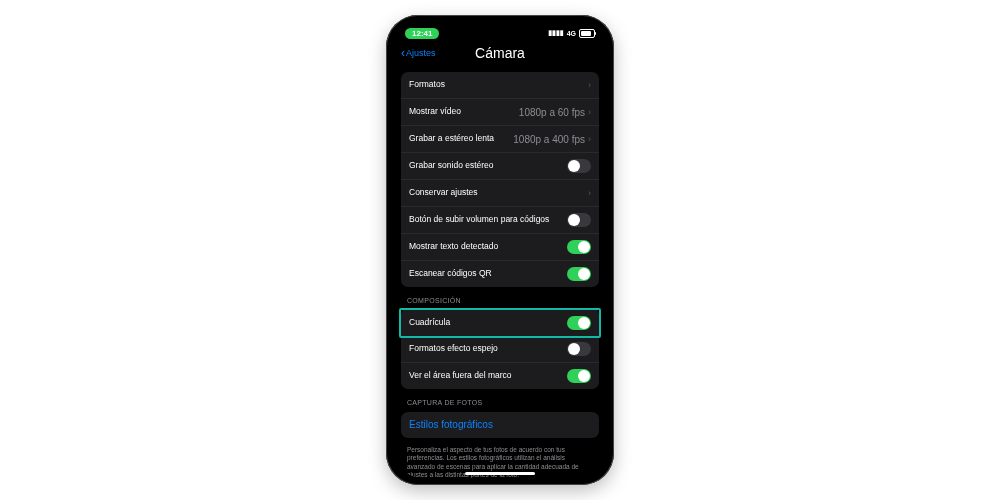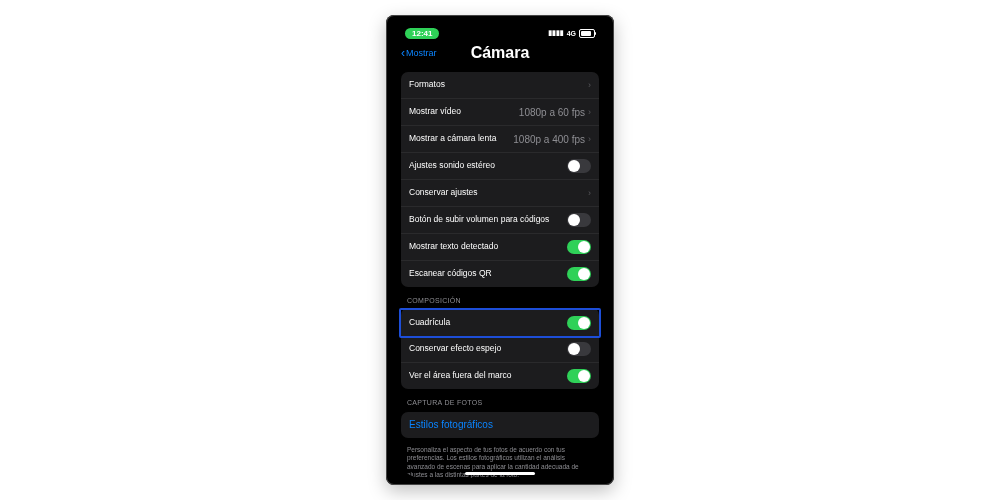--- a/index.html
+++ b/index.html
@@ -1,46 +1,46 @@
 <!DOCTYPE html>
 <html><head>
 <meta charset="utf-8">
 <style>
   html,body{margin:0;padding:0;width:1000px;height:500px;background:#fff;font-family:-apple-system,Helvetica,Arial,sans-serif;overflow:hidden}
   .stage{width:1000px;height:500px;display:flex;align-items:center;justify-content:center}
-  .phone{width:228px;height:470px;background:#000;border-radius:8px;padding:7px;box-sizing:border-box;box-shadow:0 0 0 1px #444 inset,0 6px 18px rgba(0,0,0,.25)}
+  .phone{width:228px;height:470px;background:#000;border-radius:32px;padding:7px;box-sizing:border-box;box-shadow:0 0 0 1px #444 inset,0 6px 18px rgba(0,0,0,.25)}
   .screen{width:100%;height:100%;background:#000;border-radius:30px;position:relative;overflow:hidden;color:#fff;font-size:9px}
   .notch{position:absolute;top:0;left:50%;transform:translateX(-50%);width:88px;height:15px;background:#000;border-radius:0 0 12px 12px;z-index:5}
   .sbar{position:absolute;top:3px;left:0;right:0;height:16px;display:flex;justify-content:space-between;align-items:center;padding:0 12px;font-size:8px;font-weight:600;z-index:4}
   .pill{background:#2fd158;border-radius:8px;padding:1px 7px;font-size:8px}
   .sicons{display:flex;align-items:center;gap:3px;font-size:7px}
   .batt{width:14px;height:7px;border:1px solid #fff;border-radius:2px;position:relative}
   .batt::before{content:"";position:absolute;left:1px;top:1px;bottom:1px;width:10px;background:#fff;border-radius:1px}
   .batt::after{content:"";position:absolute;right:-2px;top:2px;width:1px;height:3px;background:#fff;border-radius:0 1px 1px 0}
   .nav{position:absolute;top:20px;left:0;right:0;height:22px;display:flex;align-items:center;justify-content:center}
   .back{position:absolute;left:8px;color:#0a84ff;font-size:9px;display:flex;align-items:center;gap:1px}
   .back .chev{font-size:12px;line-height:1}
-  .ntitle{font-weight:700;font-size:16px}
+  .ntitle{font-weight:400;font-size:14px}
   .content{position:absolute;top:44px;left:0;right:0;bottom:0;overflow:hidden}
   .group{background:#1c1c1e;border-radius:7px;margin:6px 8px 8px}
   .ghead{color:#8e8e93;font-size:7px;text-transform:uppercase;margin:10px 14px 2px;letter-spacing:.3px}
   .gfoot{color:#8e8e93;font-size:6.5px;margin:3px 14px 0;line-height:1.3}
   .row{display:flex;align-items:center;justify-content:space-between;padding:6px 8px;border-bottom:.5px solid #2a2a2c;min-height:14px}
   .row:last-child{border-bottom:none}
   .rl{color:#fff;font-size:8.5px;line-height:1.15;flex:1;padding-right:4px}
   .rd{color:#8e8e93;font-size:10px}
   .chev2{color:#5a5a5e;font-size:9px;margin-left:3px}
   .rr{display:flex;align-items:center}
   .tog{width:24px;height:14px;border-radius:7px;position:relative;flex-shrink:0}
   .tog.off{background:#39393d}
   .tog.on{background:#2fd158}
   .tog::after{content:"";position:absolute;width:12px;height:12px;background:#fff;border-radius:50%;top:1px}
   .tog.off::after{left:1px}
   .tog.on::after{right:1px}
-  .hl{border:2px solid #1d4ed8;border-radius:2px;margin:-2px -2px}
+  .hl{border:2px solid #14b8a6;border-radius:2px;margin:-2px -2px}
   .lnk{color:#0a84ff;font-size:10px}
   .hbar{position:absolute;bottom:3px;left:50%;transform:translateX(-50%);width:70px;height:3px;background:#fff;border-radius:2px}
 </style>
 </head>
 <body>
 
 <div class="stage">
   <div class="phone">
     <div class="screen">
       <div class="notch"></div>
@@ -50,21 +50,21 @@
         <span class="sicons">
           <span>▮▮▮▮</span>
           <span>4G</span>
           <span class="batt"></span>
         </span>
       </div>
 
       <div class="nav">
         <div class="back">
           <span class="chev">‹</span>
-          <span>Mostrar</span>
+          <span>Ajustes</span>
         </div>
         <div class="ntitle">Cámara</div>
       </div>
 
       <div class="content">
 
         <div class="group">
           <div class="row">
             <span class="rl">Formatos</span>
             <span class="rr">
@@ -72,28 +72,28 @@
               </span>
           </div>
           <div class="row">
             <span class="rl">Mostrar vídeo</span>
             <span class="rr">
                 <span class="rd">1080p a 60 fps</span>
                 <span class="chev2">›</span>
               </span>
           </div>
           <div class="row">
-            <span class="rl">Mostrar a cámara lenta</span>
+            <span class="rl">Grabar a estéreo lenta</span>
             <span class="rr">
                 <span class="rd">1080p a 400 fps</span>
                 <span class="chev2">›</span>
               </span>
           </div>
           <div class="row">
-            <span class="rl">Ajustes sonido estéreo</span>
+            <span class="rl">Grabar sonido estéreo</span>
             <span class="tog off"></span>
           </div>
           <div class="row">
             <span class="rl">Conservar ajustes</span>
             <span class="rr">
                 <span class="chev2">›</span>
               </span>
           </div>
           <div class="row">
             <span class="rl">Botón de subir volumen para códigos</span>
@@ -111,21 +111,21 @@
 
         <div class="ghead">Composición</div>
         <div class="group">
           <div class="hl">
             <div class="row" style="border-bottom:none">
               <span class="rl">Cuadrícula</span>
               <span class="tog on"></span>
             </div>
           </div>
           <div class="row">
-            <span class="rl">Conservar efecto espejo</span>
+            <span class="rl">Formatos efecto espejo</span>
             <span class="tog off"></span>
           </div>
           <div class="row">
             <span class="rl">Ver el área fuera del marco</span>
             <span class="tog on"></span>
           </div>
         </div>
 
         <div class="ghead">Captura de fotos</div>
         <div class="group">

